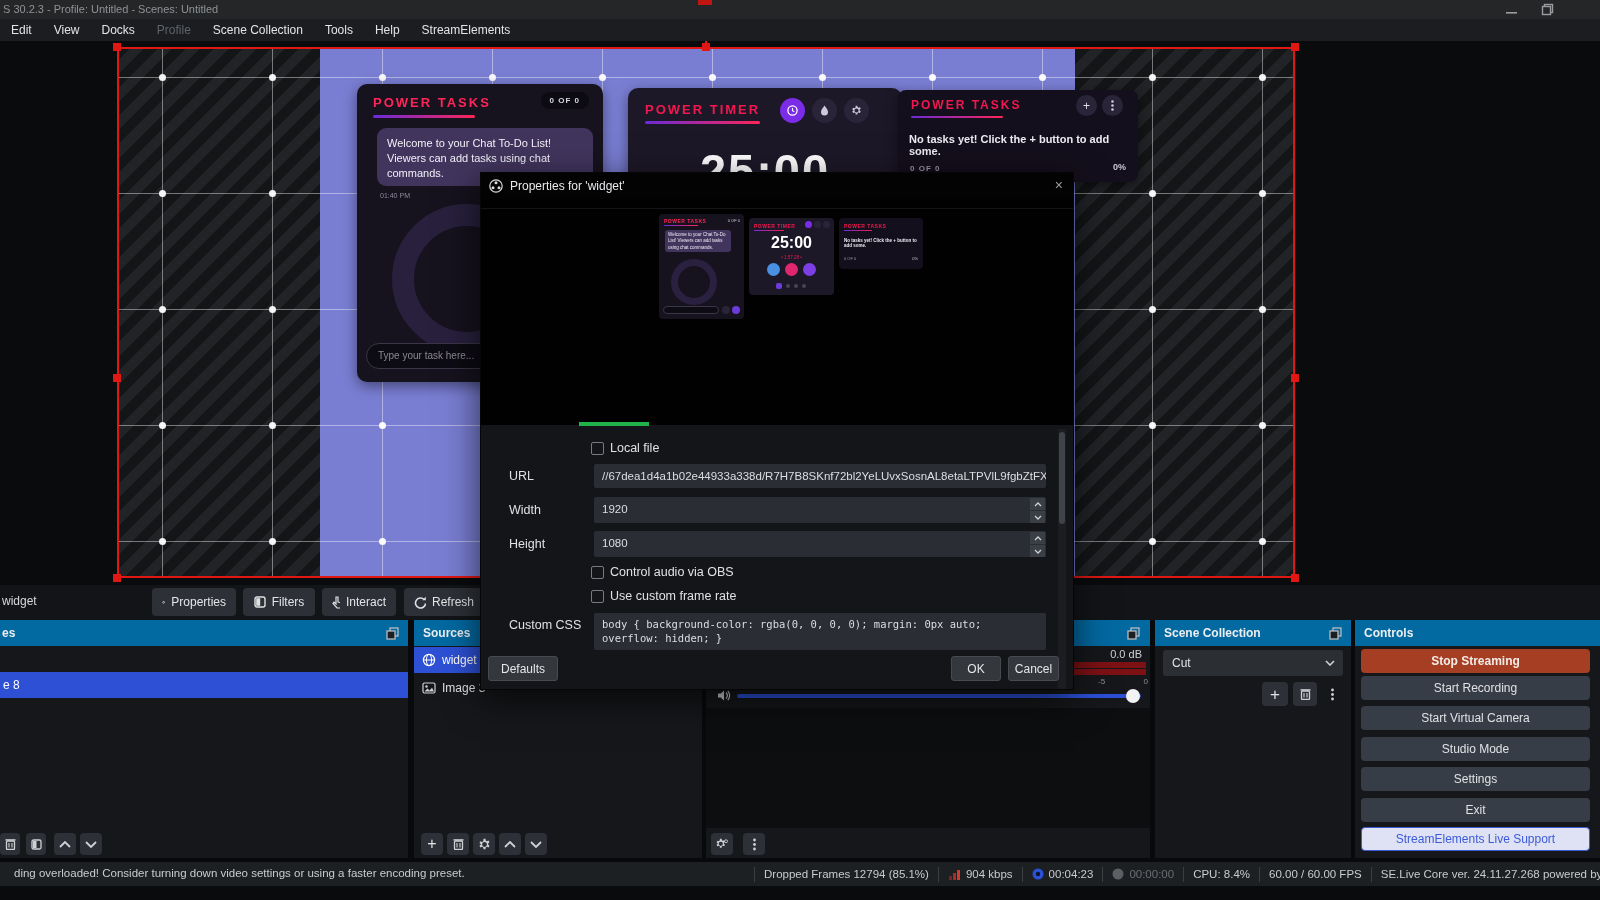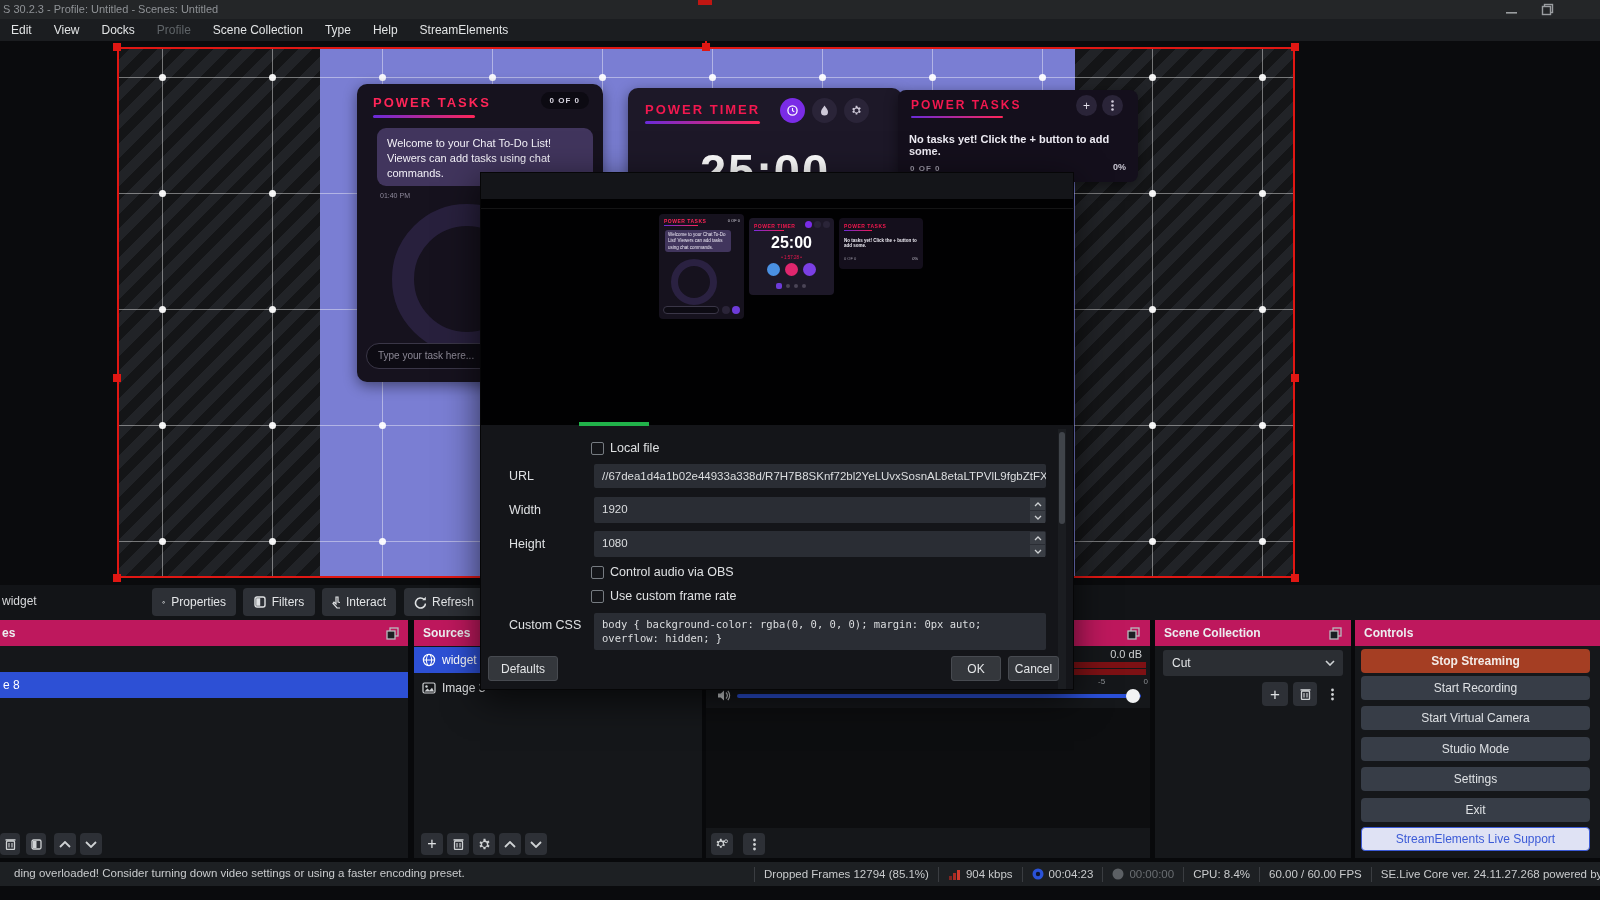--- a/index.html
+++ b/index.html
@@ -24,21 +24,21 @@
   .w-underline{height:3px;background:linear-gradient(90deg,#6a2bd9,#ff2558);border-radius:2px;}
   .pill-badge{background:#0c0a12;color:#d8d5e0;font-size:8px;font-weight:bold;letter-spacing:1px;padding:4px 9px;border-radius:9px;}
   .bubble{background:#41355d;border-radius:9px;color:#f2f0f7;font-size:11px;line-height:1.35;padding:8px 10px;box-sizing:border-box;}
   .circ-btn{border-radius:50%;background:#2a2438;display:flex;align-items:center;justify-content:center;}
   
   .srcbar{left:0;top:585px;width:1600px;height:35px;background:#121417;}
   .tb-btn{position:absolute;top:3px;height:28px;background:#2d3036;border-radius:4px;display:flex;align-items:center;justify-content:center;gap:6px;font-size:12px;color:#e3e5e7;box-sizing:border-box;padding:8px 10px;}
   
   .dockbg{left:0;top:620px;width:1600px;height:242px;background:#08090b;}
   .panel{position:absolute;background:#15171a;}
-  .panel-h{position:absolute;left:0;top:0;right:0;height:26px;background:#be185d;font-size:12px;font-weight:bold;color:#eceef0;line-height:26px;padding-left:9px;box-sizing:border-box;}
+  .panel-h{position:absolute;left:0;top:0;right:0;height:26px;background:#0369a1;font-size:12px;font-weight:bold;color:#eceef0;line-height:26px;padding-left:9px;box-sizing:border-box;}
   .iconbox{position:absolute;width:22px;height:22px;background:#2d3036;border-radius:4px;display:flex;align-items:center;justify-content:center;}
   .row-sel{background:#2d50d5;color:#fff;}
   .ctl-btn{position:absolute;left:6px;width:229px;height:24px;background:#373d47;border-radius:4px;font-size:12px;color:#dfe2e5;display:flex;align-items:center;justify-content:center;}
   
   .dialog{left:480px;top:172px;width:594px;height:518px;background:#141519;border:1px solid #060607;box-sizing:border-box;box-shadow:0 10px 34px rgba(0,0,0,.65);z-index:50;}
   .dlg-title{position:absolute;left:0;top:0;right:0;height:26px;background:#030304;display:flex;align-items:center;font-size:12px;color:#e7e9ea;padding-left:8px;gap:7px;box-sizing:border-box;}
   .dlg-preview{position:absolute;left:0;top:26px;width:592px;height:226px;background:#010102;}
   .mini{position:absolute;background:#16121e;border-radius:4px;}
   .fld{position:absolute;background:#2a2d34;border-radius:2px;color:#dcdee0;font-size:11.5px;line-height:24px;padding:0 8px;box-sizing:border-box;white-space:nowrap;overflow:hidden;}
   .lbl{position:absolute;font-size:12.5px;color:#dfe1e3;text-align:left;width:75px;}
@@ -72,21 +72,21 @@
         <rect x="1.5" y="3.5" width="8" height="8" fill="#242628" stroke="#9a9da0" stroke-width="1.4"></rect>
       </svg>
   </div>
 
   <div class="a menubar">
     <span class="menu-item">Edit</span>
     <span class="menu-item">View</span>
     <span class="menu-item">Docks</span>
     <span class="menu-item disabled">Profile</span>
     <span class="menu-item">Scene Collection</span>
-    <span class="menu-item">Type</span>
+    <span class="menu-item">Tools</span>
     <span class="menu-item">Help</span>
     <span class="menu-item">StreamElements</span>
   </div>
 
   <div class="a preview-bg"></div>
   <div class="a" style="left:698px;top:0;width:14px;height:5px;background:#c01612;"></div>
   <div class="a canvas">
     <div class="a purple"></div>
     <div class="a" id="grid-overlay" style="left:0;top:0;width:1178px;height:531px;">
         <div class="a gridline" style="left: 45px; top: 0px; width: 1px; height: 531px;"></div>
@@ -469,20 +469,30 @@
           <span>60.00 / 60.00 FPS</span>
         </div>
       <div class="sb-sep"></div>
       <div class="sb-cell">
           <span>SE.Live Core ver. 24.11.27.268 powered by StreamElements</span>
         </div>
     </div>
   </div>
 
   <div class="a dialog">
+    <div class="dlg-title">
+      <svg width="14" height="14">
+          <circle cx="7" cy="7" r="6.2" fill="none" stroke="#d8dadc" stroke-width="1.2"></circle>
+          <circle cx="7" cy="3.8" r="1.5" fill="#d8dadc"></circle>
+          <circle cx="4" cy="8.8" r="1.5" fill="#d8dadc"></circle>
+          <circle cx="10" cy="8.8" r="1.5" fill="#d8dadc"></circle>
+        </svg>
+      <span>Properties for 'widget'</span>
+      <span class="a" style="right:10px;top:4px;font-size:14px;color:#9aa0a5;">×</span>
+    </div>
 
     <div class="dlg-preview">
       <div class="a" style="left:0;top:9px;width:592px;height:1px;background:rgba(255,255,255,.08);"></div>
 
       <div class="mini" style="left:178px;top:15px;width:85px;height:105px;">
         <div class="a" style="left:5px;top:4px;font-size:5px;font-weight:bold;letter-spacing:.5px;color:#ff2558;">POWER TASKS</div>
         <div class="a" style="right:4px;top:4px;font-size:4px;color:#cfccd8;">0 OF 0</div>
         <div class="a" style="left:5px;top:11px;width:34px;height:1px;background:linear-gradient(90deg,#6a2bd9,#ff2558);"></div>
         <div class="a" style="left:6px;top:16px;width:66px;height:22px;background:#41355d;border-radius:3px;font-size:4.5px;line-height:1.4;color:#eeeaf6;padding:2px 3px;box-sizing:border-box;overflow:hidden;">Welcome to your Chat To-Do List! Viewers can add tasks using chat commands.</div>
         <div class="a" style="left:12px;top:45px;width:46px;height:46px;border-radius:50%;border:7px solid rgba(104,80,172,.25);box-sizing:border-box;"></div>

